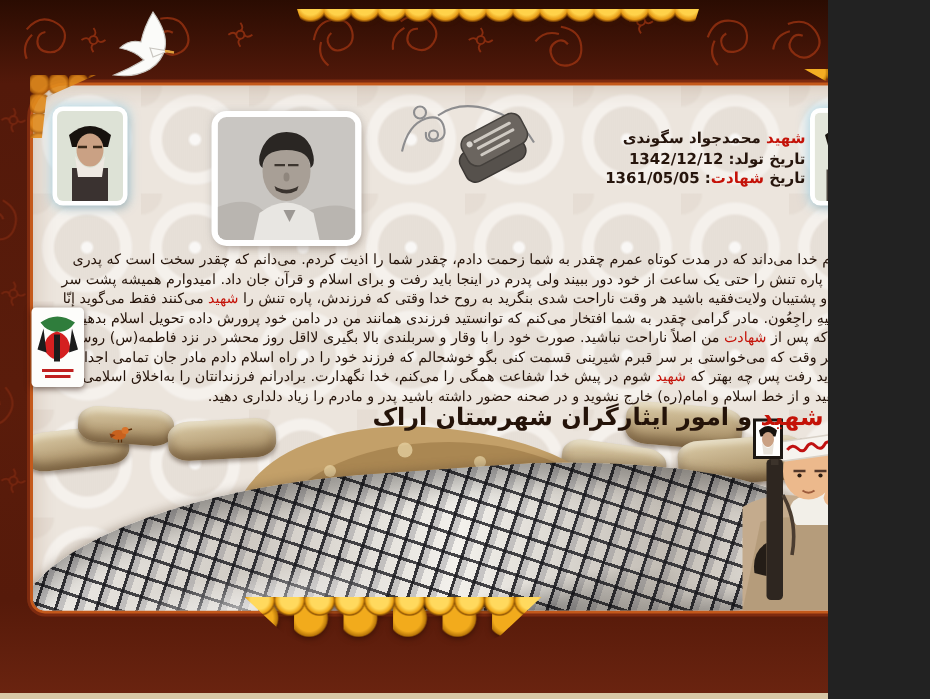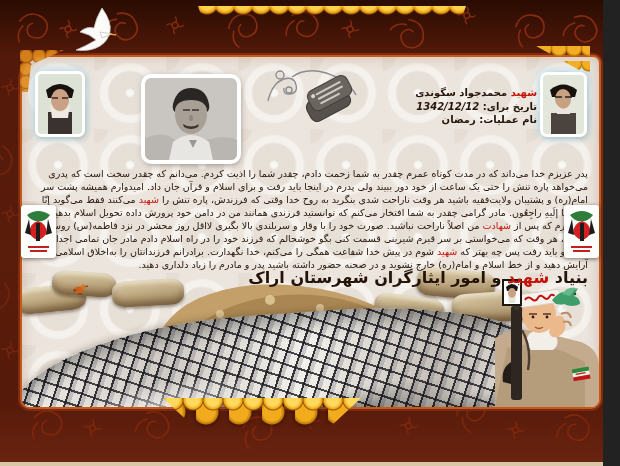--- a/index.html
+++ b/index.html
@@ -1,16 +1,16 @@
 <!DOCTYPE html>
 <html lang="fa"><head>
 <meta charset="utf-8">
 <style>
   html,body{margin:0;padding:0;background:#222;}
-  .poster{position:relative;width:603px;height:466px;overflow:hidden;
+  .poster{position:relative;width:552px;height:466px;overflow:hidden;
     background:linear-gradient(180deg,#2a0c02 0%,#53190a 12%,#5a1c0b 55%,#561a0a 86%,#6b2410 100%);
     font-family:"DejaVu Sans","Liberation Sans",sans-serif;}
   .pattern-svg{position:absolute;inset:0;z-index:1;pointer-events:none;}
   .bottom-strip{position:absolute;left:0;bottom:0;width:620px;height:4px;background:#d7c7a6;z-index:9;}
 
   
   .content{position:absolute;left:20px;top:55px;width:577px;height:350px;z-index:2;
     background-color:#ece5dd;
     background-image:
       radial-gradient(circle at 36px 36px, rgba(255,255,255,.75) 3px, rgba(255,255,255,0) 5px),
@@ -55,21 +55,21 @@
     box-shadow:0 0 0 4px #fff,0 0 6px 3px rgba(150,150,150,.5),2px 4px 7px rgba(70,40,20,.5);}
   .ph-khamenei{left:521px;top:18px;width:41px;height:59px;}
 
   .dogtags{position:absolute;left:240px;top:0px;width:104px;height:74px;z-index:3;}
 
   
   .info{position:absolute;top:29px;right:62px;width:330px;z-index:4;direction:rtl;text-align:right;
     color:#26150c;font-size:10px;font-weight:bold;line-height:13.6px;}
   .info .row{white-space:nowrap;}
   .rd{color:#c41208;}
-  .ltr{direction:ltr;unicode-bidi:isolate;font-style:italic;}
+  .ltr{direction:ltr;unicode-bidi:isolate;}
 
   
   .textcol{position:absolute;left:8px;right:11px;top:110px;z-index:4;direction:rtl;text-align:right;
     color:#241309;font-size:9.5px;line-height:13px;}
   .textcol p{margin:0;}
   .will{font-weight:500;}
   .footer-line{margin-top:1px;font-weight:bold;font-size:16px;}
 
   
   .battle{position:absolute;left:0;top:213px;width:577px;height:137px;z-index:2;}
@@ -204,22 +204,22 @@
       <g transform="rotate(-28 66 46)">
         <rect x="44" y="36" width="44" height="22" rx="7" fill="#56514c" stroke="#3c3835" stroke-width="1"></rect>
         <rect x="50" y="27" width="44" height="22" rx="7" fill="#6b655f" stroke="#44403c" stroke-width="1"></rect>
         <circle cx="56" cy="33" r="2" fill="#d9d5cf"></circle>
         <path d="M60 33 h26 M60 38 h26 M60 43 h20" stroke="#cfcac3" stroke-width="2" stroke-linecap="round"></path>
       </g>
     </svg>
 
     <div class="info">
       <div class="row"><span class="rd">شهید</span><span> محمدجواد سگوندی</span></div>
-      <div class="row"><span>تاریخ برای: </span><span class="ltr">1342/12/12</span></div>
-      <div class="row"><span>نام عملیات: </span><span>رمضان</span></div>
+      <div class="row"><span>تاریخ تولد: </span><span class="ltr">1342/12/12</span></div>
+      <div class="row"><span>تاریخ </span><span class="rd">شهادت</span><span>: </span><span class="ltr">1361/05/05</span></div>
     </div>
 
     <div class="textcol">
       <p class="will"><span>پدر عزیزم خدا می‌داند که در مدت کوتاه عمرم چقدر به شما زحمت دادم، چقدر شما را اذیت کردم. می‌دانم که چقدر سخت است که پدری می‌خواهد پاره تنش را حتی یک ساعت از خود دور ببیند ولی پدرم در اینجا باید رفت و برای اسلام و قرآن جان داد. امیدوارم همیشه پشت سر امام(ره) و پشتیبان ولایت‌فقیه باشید هر وقت ناراحت شدی بنگرید به روح خدا وقتی که فرزندش، پاره تنش را </span><span class="rd">شهید</span><span> می‌کنند فقط می‌گوید إنّا لِلّهِ وَإنّا إلَیهِ راجِعُون. مادر گرامی چقدر به شما افتخار می‌کنم که توانستید فرزندی همانند من در دامن خود پرورش داده تحویل اسلام بدهید، امیدوارم که پس از </span><span class="rd">شهادت</span><span> من اصلاً ناراحت نباشید. صورت خود را با وقار و سربلندی بالا بگیری لااقل روز محشر در نزد فاطمه(س) روسفید هستی، هر وقت که می‌خواستی بر سر قبرم شیرینی قسمت کنی بگو خوشحالم که فرزند خود را در راه اسلام دادم مادر جان تمامی اجداد ما رفتند و باید رفت پس چه بهتر که </span><span class="rd">شهید</span><span> شوم در پیش خدا شفاعت همگی را می‌کنم، خدا نگهدارت. برادرانم فرزندانتان را به‌اخلاق اسلامی آرایش دهید و از خط اسلام و امام(ره) خارج نشوید و در صحنه حضور داشته باشید پدر و مادرم را زیاد دلداری دهید.</span></p>
       <p class="footer-line"><span>بنیاد </span><span class="rd">شهید</span><span> و امور ایثارگران شهرستان اراک</span></p>
     </div>
 
     <div class="battle">
       <div class="bag" style="left:-6px;top:16px;width:70px;height:26px;transform:rotate(-6deg);"></div>
       <div class="bag" style="left:30px;top:2px;width:64px;height:24px;transform:rotate(4deg);"></div>

